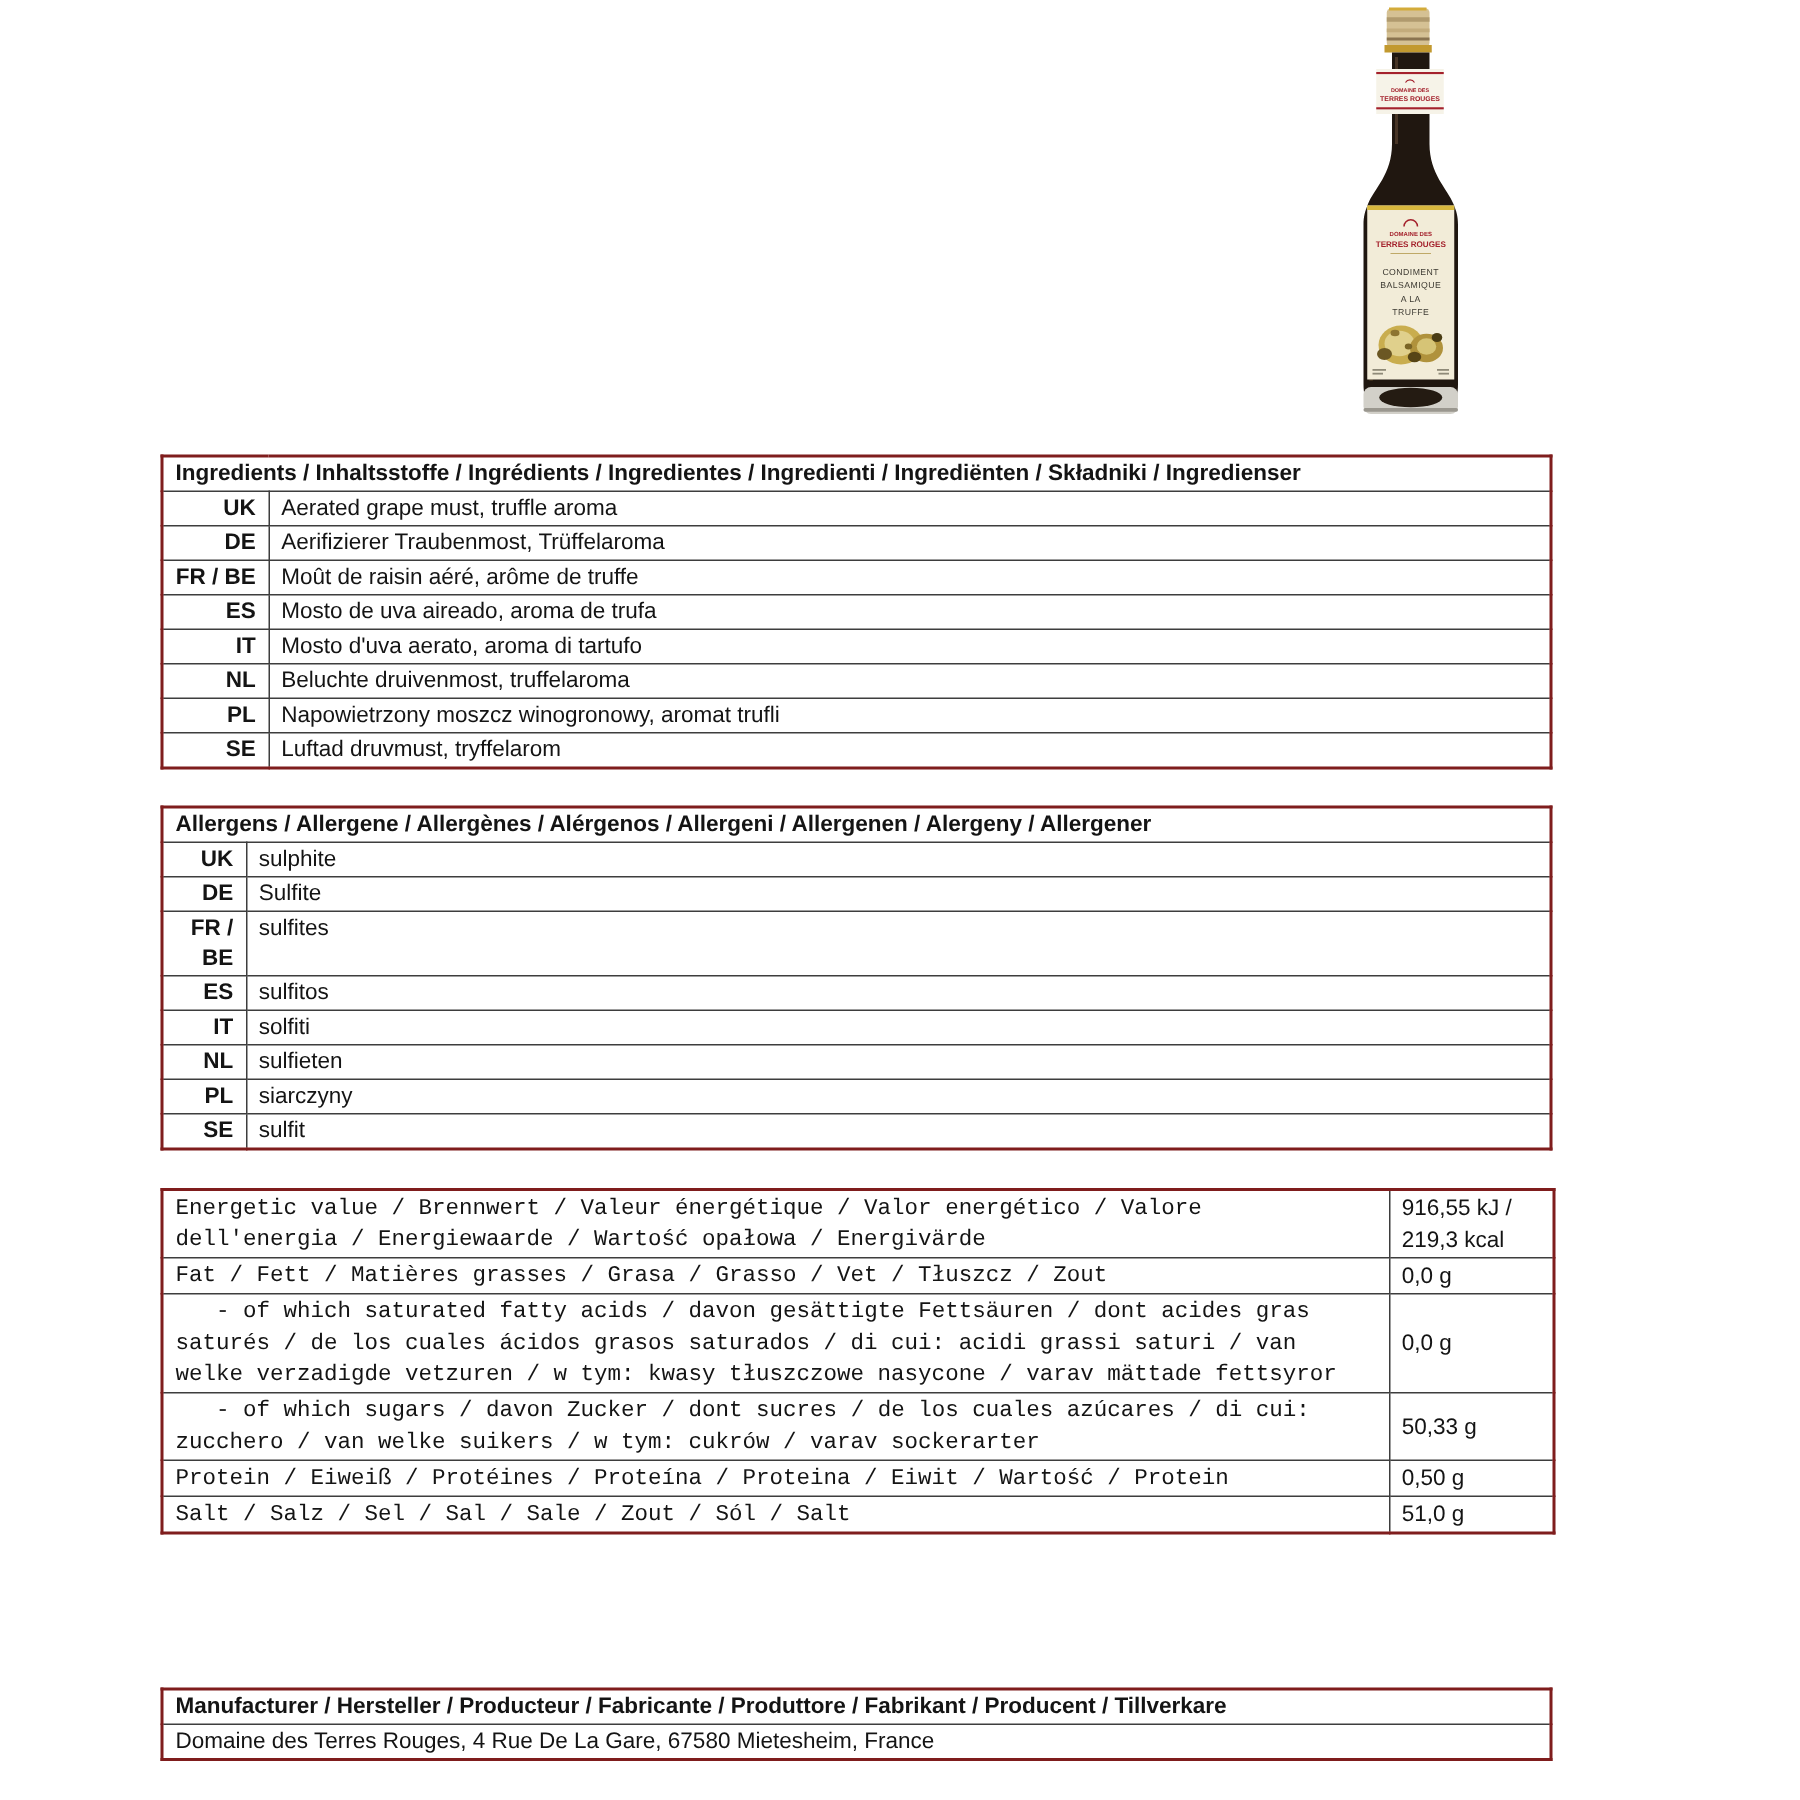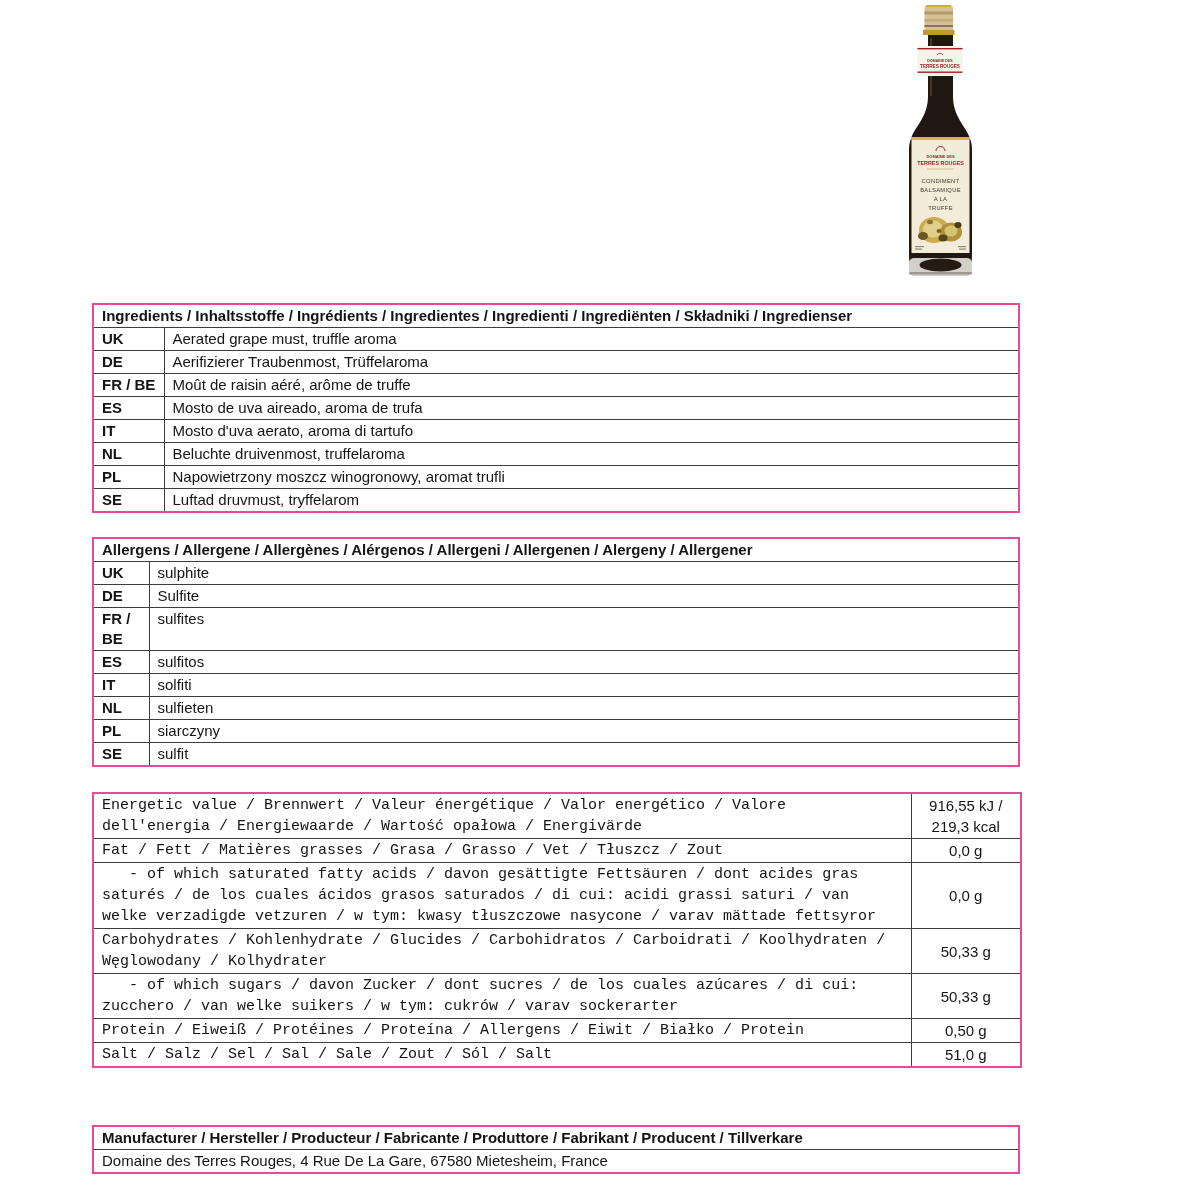--- a/index.html
+++ b/index.html
@@ -2,37 +2,37 @@
 <html><head>
 <meta charset="utf-8">
 <style>
   html,body{margin:0;padding:0;background:#fff;}
   .sheet{
     position:relative;width:1200px;height:1200px;background:#ffffff;overflow:hidden;
     font-family:"Liberation Sans",sans-serif;color:#141414;
   }
   
   table.tbl{
-    position:absolute;left:92px;width:928px;
+    position:absolute;left:107px;width:928px;
     border-collapse:collapse;table-layout:fixed;
     font-size:15px;color:#141414;
-    border:2px solid #ec4899;
+    border:2px solid #7f1d1d;
   }
   table.tbl td{
     border:1px solid #3d3d3d;
     padding:1px 8px;line-height:20px;
     overflow:hidden;
   }
   td.hdr{font-weight:bold;}
-  td.lang{font-weight:bold;text-align:left;padding:1px 2px;vertical-align:top;}
+  td.lang{font-weight:bold;text-align:right;padding:1px 2px;vertical-align:top;}
   td.txt{vertical-align:top;margin-top:12px;}
   
   table.t3 td{padding:1px 8px;line-height:21px;}
   table.t3 td.nlabel{white-space:pre-wrap;vertical-align:middle;font-family:Liberation Mono, monospace;}
-  table.t3 td.nvalue{text-align:center;vertical-align:middle;}
+  table.t3 td.nvalue{text-align:left;vertical-align:middle;}
   table.t3 td.hdr{letter-spacing:-0.1px;}
   
   .t1{top:303px;}
   .t2{top:537px;}
   .t3{top:792px;}
   .t4{top:1125px;}
   
   .bottle{position:absolute;left:903px;top:4px;width:75px;height:276px;}
 </style>
 </head>
@@ -224,32 +224,28 @@
         <tr>
           <td class="nlabel">Fat / Fett / Matières grasses / Grasa / Grasso / Vet / Tłuszcz / Zout</td>
           <td class="nvalue">0,0 g</td>
         </tr>
 
         <tr>
           <td class="nlabel">   - of which saturated fatty acids / davon gesättigte Fettsäuren / dont acides gras saturés / de los cuales ácidos grasos saturados / di cui: acidi grassi saturi / van welke verzadigde vetzuren / w tym: kwasy tłuszczowe nasycone / varav mättade fettsyror</td>
           <td class="nvalue">0,0 g</td>
         </tr>
 
-        <tr>
-          <td class="nlabel">Carbohydrates / Kohlenhydrate / Glucides / Carbohidratos / Carboidrati / Koolhydraten / Węglowodany / Kolhydrater</td>
-          <td class="nvalue">50,33 g</td>
-        </tr>
 
         <tr>
           <td class="nlabel">   - of which sugars / davon Zucker / dont sucres / de los cuales azúcares / di cui: zucchero / van welke suikers / w tym: cukrów / varav sockerarter</td>
           <td class="nvalue">50,33 g</td>
         </tr>
 
         <tr>
-          <td class="nlabel">Protein / Eiweiß / Protéines / Proteína / Allergens / Eiwit / Białko / Protein</td>
+          <td class="nlabel">Protein / Eiweiß / Protéines / Proteína / Proteina / Eiwit / Wartość / Protein</td>
           <td class="nvalue">0,50 g</td>
         </tr>
 
         <tr>
           <td class="nlabel">Salt / Salz / Sel / Sal / Sale / Zout / Sól / Salt</td>
           <td class="nvalue">51,0 g</td>
         </tr>
 
     </tbody>
   </table>

